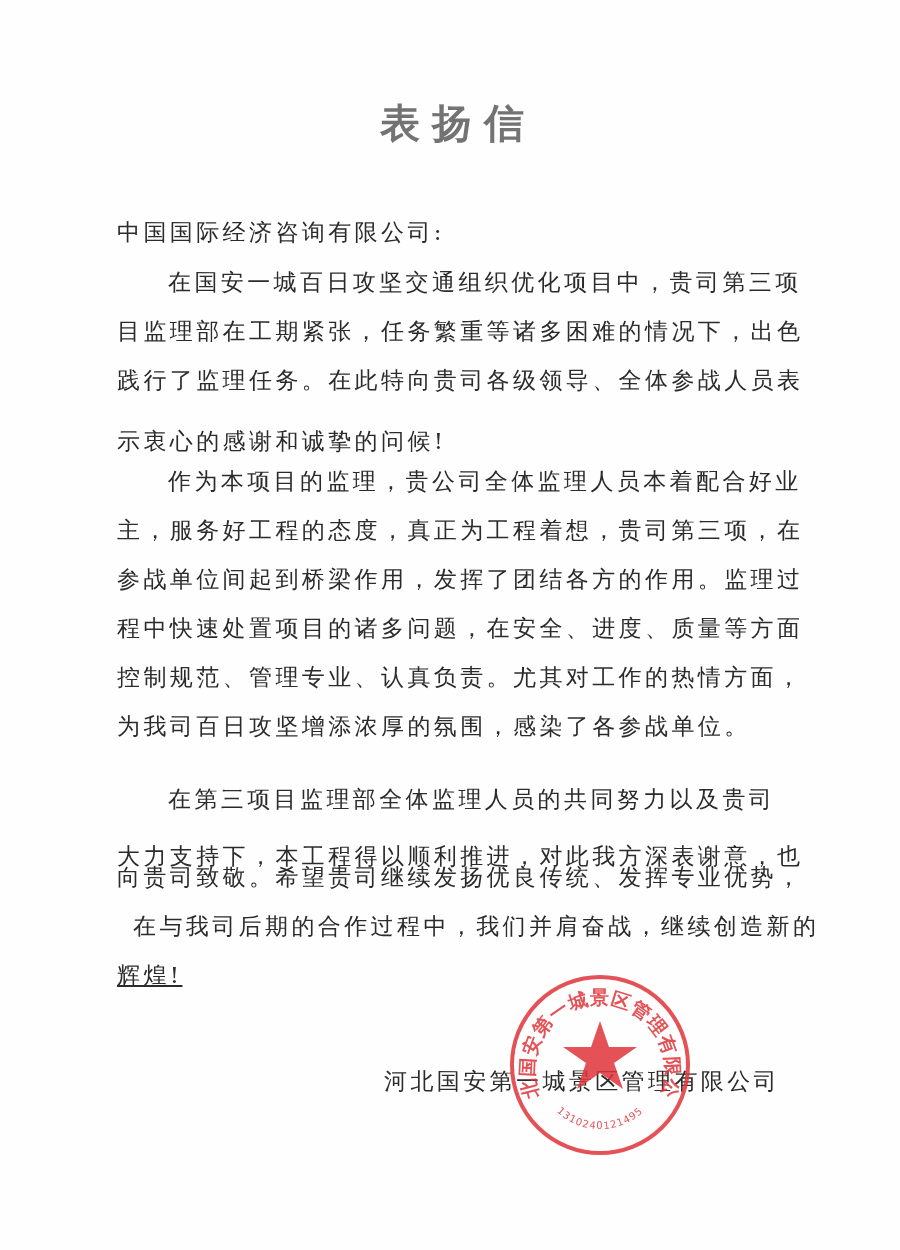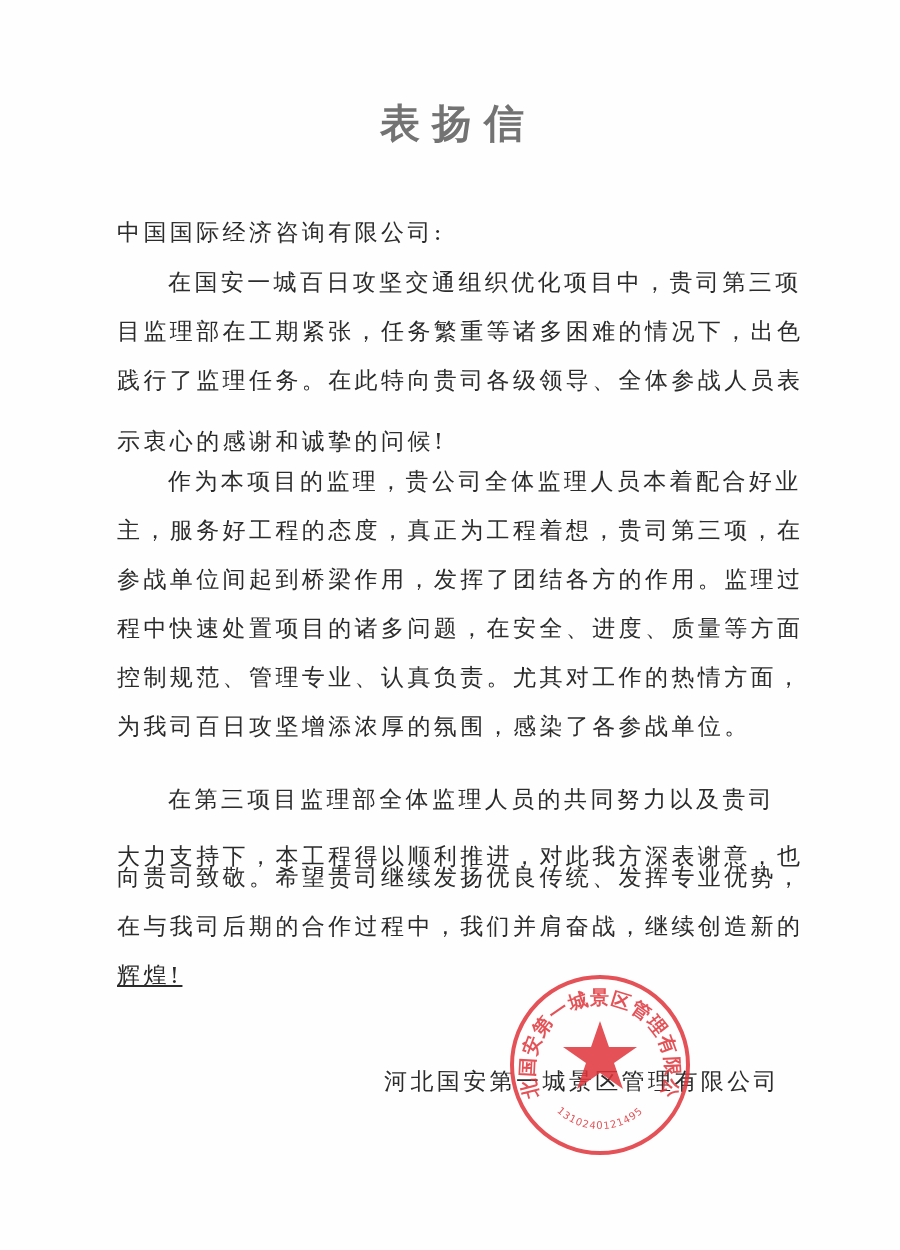--- a/index.html
+++ b/index.html
@@ -90,21 +90,21 @@
     <div class="line" style="top:564px;">参战单位间起到桥梁作用，发挥了团结各方的作用。监理过</div>
     <div class="line" style="top:613px;">程中快速处置项目的诸多问题，在安全、进度、质量等方面</div>
     <div class="line" style="top:662px;text-align:right;">控制规范、管理专业、认真负责。尤其对工作的热情方面，</div>
     <div class="line" style="top:711px;">为我司百日攻坚增添浓厚的氛围，感染了各参战单位。</div>
   </div>
 
   <div>
     <div class="line indent" style="top:784px;">在第三项目监理部全体监理人员的共同努力以及贵司</div>
     <div class="line" style="top:813px;margin-top:28px;">大力支持下，本工程得以顺利推进，对此我方深表谢意，也</div>
     <div class="line" style="top:862px;">向贵司致敬。希望贵司继续发扬优良传统、发挥专业优势，</div>
-    <div class="line" style="top:911px;">在与我司后期的合作过程中，我们并肩奋战，继续创造新的</div>
+    <div class="line" style="top:911px;margin-left:16px;">在与我司后期的合作过程中，我们并肩奋战，继续创造新的</div>
     <div class="line" style="top:960px;text-decoration:underline;">辉煌!</div>
   </div>
 
   <div class="sig" style="left:384px; top:1066px;">河北国安第一城景区管理有限公司</div>
 
   <svg class="seal" viewBox="0 0 184 184">
     <defs>
       <path id="sealArc" d="M 30,120 A 66,66 0 1,1 154,120"></path>
       <path id="sealNum" d="M 40,128 A 62,62 0 0,0 144,128"></path>
     </defs>

